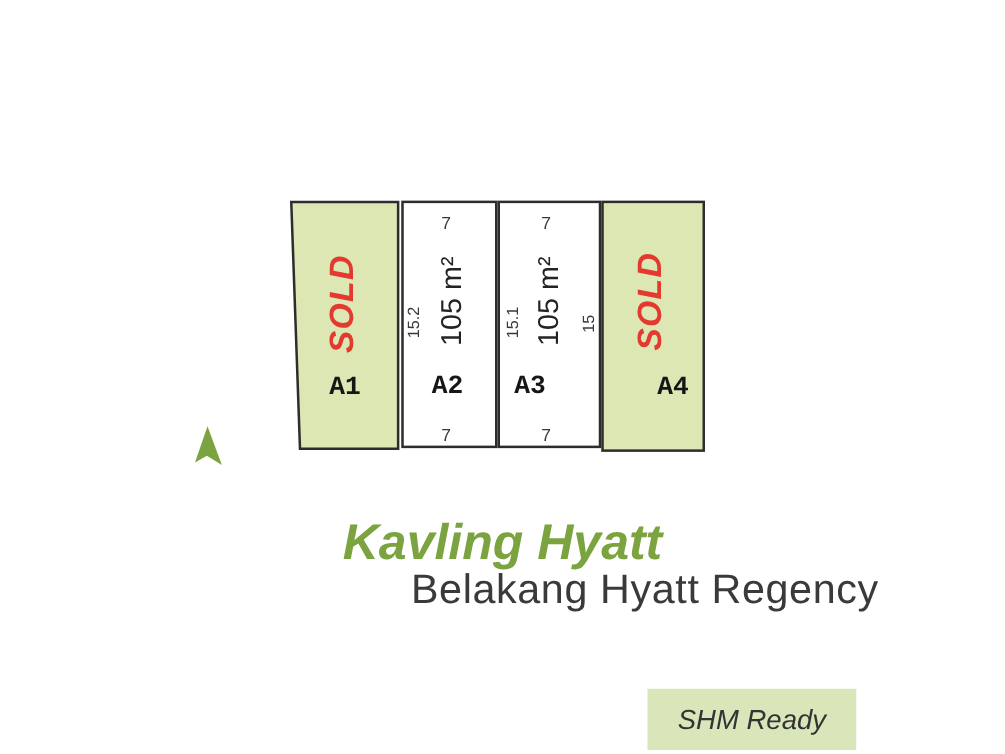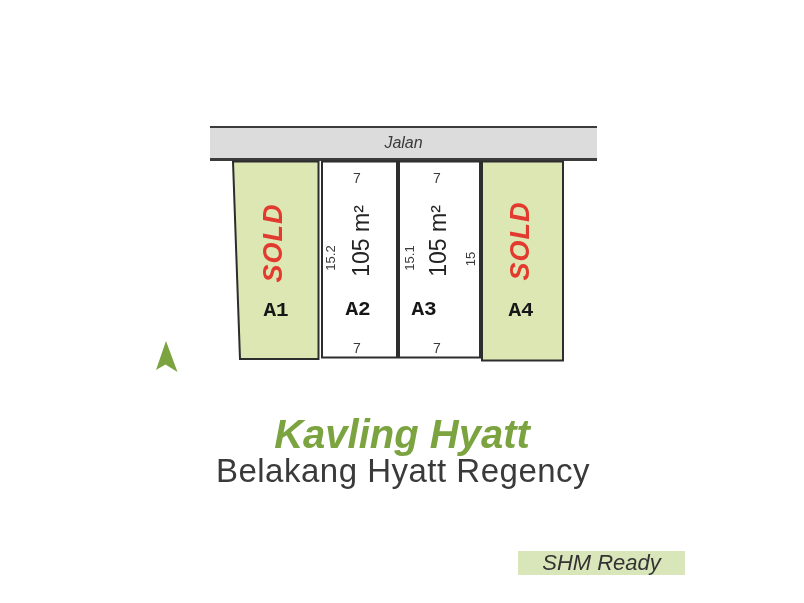--- a/index.html
+++ b/index.html
@@ -58,47 +58,44 @@
   .f-a3-top { left: 417px; top: 170px; }
   .f-a2-bot { left: 337px; top: 340px; }
   .f-a3-bot { left: 417px; top: 340px; }
   .plot-id {
     width: 60px; height: 22px; line-height: 22px;
     font-size: 21px; font-weight: bold; color: #161616; font-family: Liberation Mono, monospace;
   }
   .id-a1 { left: 246px; top: 300px; }
   .id-a2 { left: 328px; top: 299px; }
   .id-a3 { left: 394px; top: 299px; }
-  .id-a4 { left: 491px; top: 300px; }
+  .id-a4 { left: 491px; top: 300px; text-align: right; }
   
   .title {
     position: absolute; left: 102px; top: 412px; width: 600px;
     text-align: center; font-size: 40px; font-weight: bold; font-style: italic;
     color: var(--accent-green, #7ba33f);
   }
   .subtitle {
     position: absolute; left: 103px; top: 452px; width: 600px;
-    text-align: center; font-size: 33px; font-weight: normal;
+    text-align: right; font-size: 33px; font-weight: normal;
     color: var(--text-dark, #3d3d3d); letter-spacing: 0.5px;
   }
   .badge {
-    position: absolute; left: 518px; top: 551px; width: 167px; height: 24px;
+    position: absolute; left: 518px; top: 551px; width: 167px; height: 49px;
     background: var(--badge-bg, #d9e6ba);
     display: flex; align-items: center; justify-content: center;
     font-size: 22px; font-style: italic; color: #333333;
   }
 </style>
 </head>
 <body>
 
 <div class="canvas">
 
-  <div class="road">
-    <span class="road-label">Jalan</span>
-  </div>
 
   <svg class="shapes" width="804" height="603" viewBox="0 0 804 603">
     <polygon class="plot-shape plot-green" points="233,161.5 318.5,161.5 318.5,359 240,359"></polygon>
     <rect class="plot-shape plot-white" x="322" y="161.5" width="75" height="196"></rect>
     <rect class="plot-shape plot-white" x="399" y="161.5" width="81" height="196"></rect>
     <rect class="plot-shape plot-green" x="482" y="161.5" width="81" height="199"></rect>
     <polygon class="north-arrow-shape" points="166,341 177.5,372 165.5,364.5 156,370"></polygon>
   </svg>
 
   <div class="lbl rot sold sold-a1">SOLD</div>

